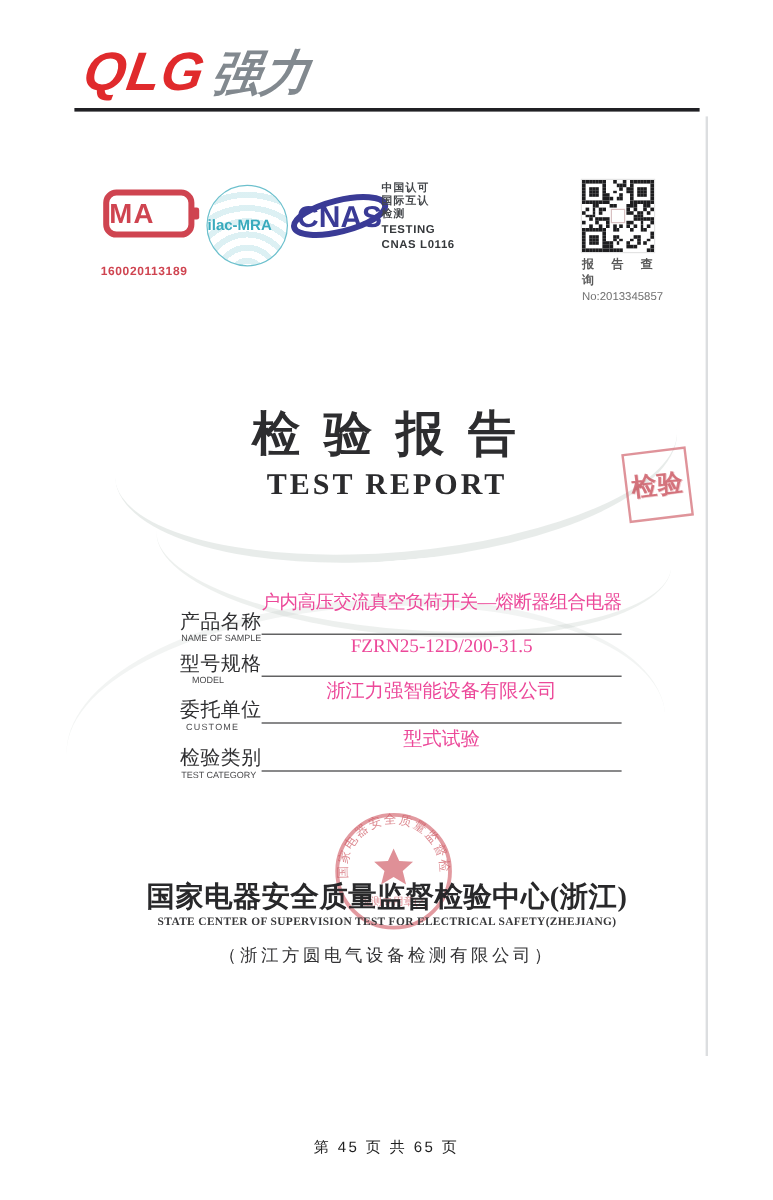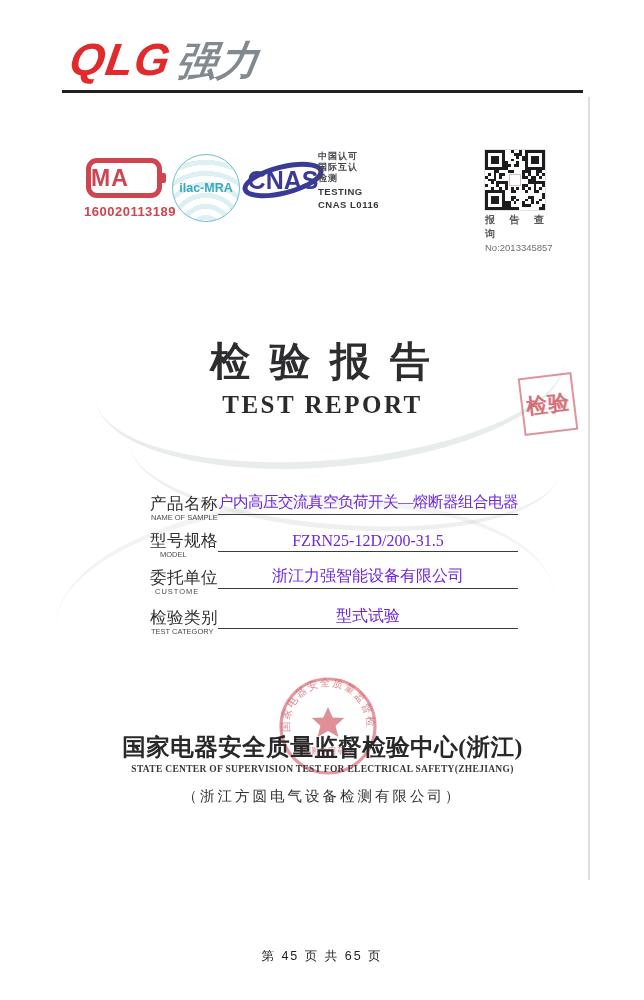--- a/index.html
+++ b/index.html
@@ -23,26 +23,26 @@
             font-size:41px;color:#82898f;margin-left:6px;}
   .rule{position:absolute;left:62px;top:90px;width:521px;height:3px;background:#202024;}
 
   
   .cma{position:absolute;left:84px;top:158px;width:90px;}
   .cma-box{width:66px;height:30px;margin-left:2px;border:5px solid #cf4450;border-radius:11px;
            display:flex;align-items:center;justify-content:flex-start;position:relative;}
   .cma-box span{font-family:"Liberation Sans","DejaVu Sans",sans-serif;font-weight:900;font-size:23px;
                 color:#cf4450;letter-spacing:1px;line-height:1;}
   .cma-tab{position:absolute;right:-9px;top:50%;transform:translateY(-50%);width:8px;height:10px;background:#cf4450;border-radius:2px;}
-  .cma-num{margin-top:6px;font-family:"Liberation Sans","DejaVu Sans",sans-serif;font-weight:800;
-           font-size:13px;color:#cf4450;letter-spacing:.5px;}
+  .cma-num{margin-top:23px;font-family:"Liberation Sans","DejaVu Sans",sans-serif;font-weight:800;
+           font-size:10px;color:#cf4450;letter-spacing:.5px;}
 
   
   .ilac{position:absolute;left:172px;top:154px;width:66px;height:66px;border:1.5px solid #6cc0cd;border-radius:50%;
-        display:flex;align-items:center;justify-content:center;
+        display:flex;align-items:center;justify-content:flex-start;
         background:repeating-radial-gradient(circle at 50% 115%, rgba(83,182,197,.20) 0 5px, transparent 5px 11px);}
   .ilac span{font-family:"Liberation Sans","DejaVu Sans",sans-serif;font-weight:800;font-size:12.5px;color:#39aabd;}
 
   
   .cnas{position:absolute;left:242px;top:156px;width:82px;height:48px;}
   .cnas-side{position:absolute;left:318px;top:151px;font-family:"Liberation Sans","DejaVu Sans",sans-serif;
              color:#43464a;font-size:9px;font-weight:700;line-height:11px;letter-spacing:1px;}
   .cnas-side .b{letter-spacing:.5px;color:#35383b;font-size:9.5px;margin-top:2px;}
 
   
@@ -75,22 +75,22 @@
                  text-shadow:.6px .6px 0 rgba(205,85,95,.35);}
 
   
   .form{position:absolute;left:150px;top:492px;width:368px;height:160px;}
   .frow{position:absolute;left:0;right:0;display:flex;align-items:flex-end;}
   .r0{top:0;}.r1{top:38px;}.r2{top:74px;}.r3{top:114px;}
   .flabel-wrap{position:relative;flex:0 0 68px;}
   .flabel{font-size:16.5px;color:#2f2f31;letter-spacing:.5px;white-space:nowrap;}
   .fsub{position:absolute;left:1px;top:20px;font-family:"Liberation Sans","DejaVu Sans",sans-serif;
         font-size:7.5px;color:#4a4a4c;letter-spacing:0;white-space:nowrap;}
-  .fvalue{flex:1;border-bottom:1.2px solid #3c3c3e;text-align:center;font-size:16px;color:#6d28d9;
-          white-space:nowrap;padding-bottom:1px;}
+  .fvalue{flex:1;border-bottom:1.2px solid #3c3c3e;text-align:center;font-size:16px;color:#ec4899;
+          white-space:nowrap;padding-bottom:15px;}
   .r0 .fvalue{text-align:left;font-size:15.5px;letter-spacing:-.5px;margin-right:10px;}
 
   
   .org-zh{position:absolute;left:62px;top:731px;width:521px;text-align:center;z-index:2;
           font-size:23.5px;font-weight:700;color:#28282a;letter-spacing:.5px;}
   .org-en{position:absolute;left:62px;top:764px;width:521px;text-align:center;z-index:2;
           font-size:9.5px;font-weight:700;color:#38383a;letter-spacing:.3px;}
   .org-sub{position:absolute;left:62px;top:787px;width:521px;text-align:center;z-index:2;
            font-size:14.5px;color:#333335;letter-spacing:3px;}
   .seal{position:absolute;left:276px;top:674px;z-index:1;opacity:.88;}

